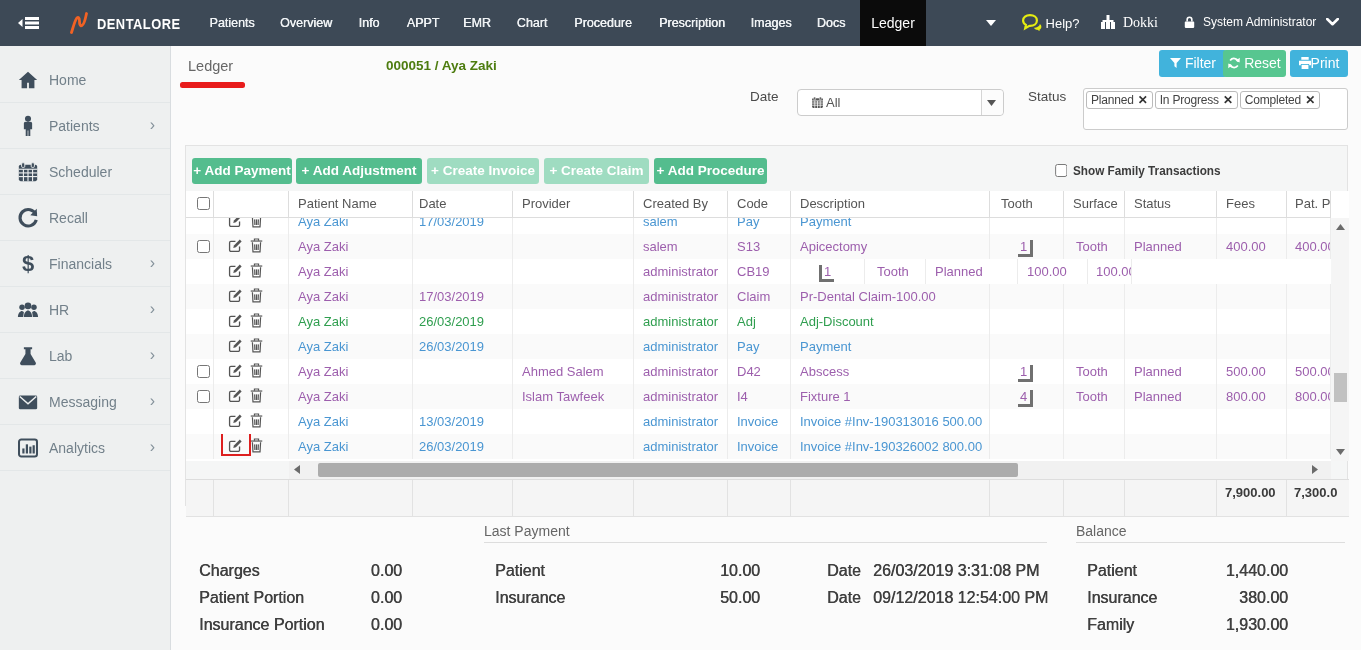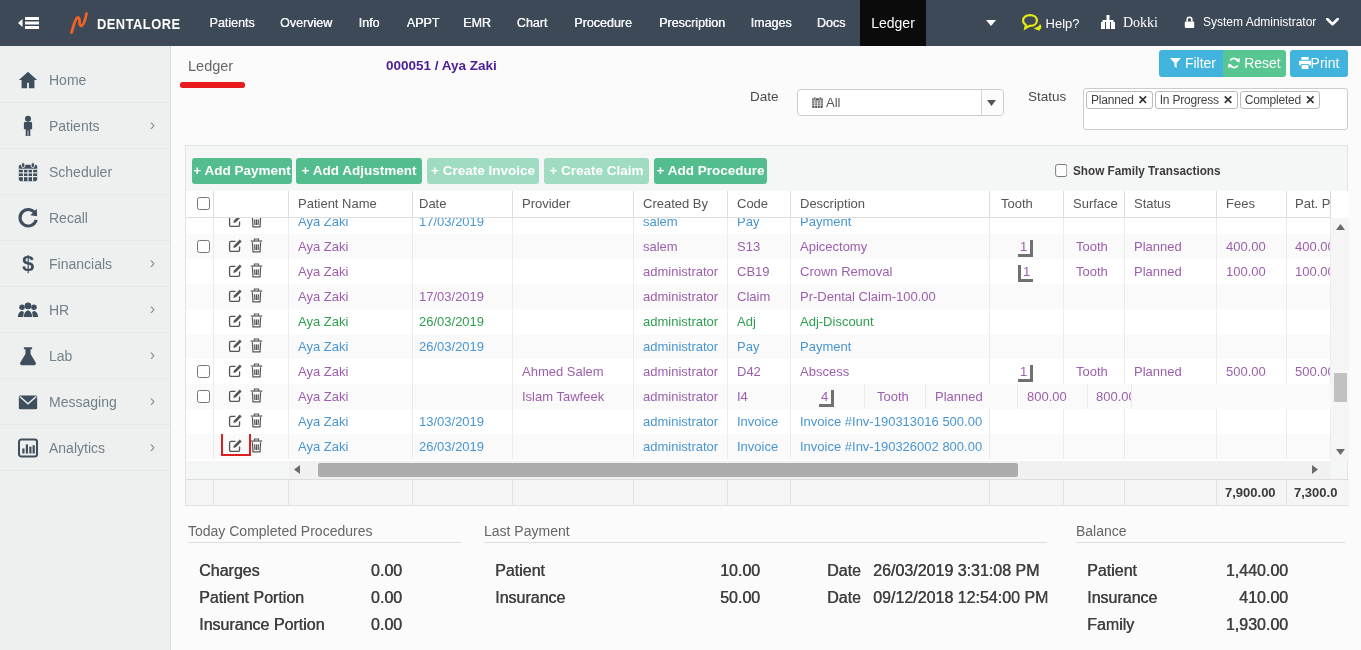--- a/index.html
+++ b/index.html
@@ -17,21 +17,21 @@
 
 #sidebar { position:absolute; left:0; top:46px; width:171px; height:604px; background:#eef0f0; border-right:1px solid #d9dde0; }
 .sbitem { position:relative; height:46px; border-bottom:1px solid #e3e7e8; }
 .sbitem .icon { position:absolute; left:17px; top:12px; width:22px; height:22px; color:#3f4e5c; }
 .sbitem .lbl { position:absolute; left:49px; top:15px; font-size:14px; color:#72808a; }
 .sbitem .chev { position:absolute; right:15px; top:13px; font-size:16px; color:#85929b; }
 
 #main { position:absolute; left:172px; top:46px; width:1189px; height:604px; background:#fbfbfb; }
 #hTitle { position:absolute; left:16px; top:12px; font-size:14.5px; color:#676767; }
 #redbar { position:absolute; left:8px; top:36px; width:65px; height:6px; background:#e81c1c; border-radius:2.5px; }
-#patientlink { position:absolute; left:214px; top:12px; font-size:13.5px; font-weight:bold; color:#4c1d95; }
+#patientlink { position:absolute; left:214px; top:12px; font-size:13.5px; font-weight:bold; color:#4d7c0f; }
 .topbtn { position:absolute; top:4px; height:27px; border-radius:3px; color:#fff; font-size:14px; text-align:center; line-height:27px; }
 
 #dateLbl { position:absolute; left:578px; top:43px; font-size:13.5px; color:#4a4a4a; }
 #dateSel { position:absolute; left:625px; top:43px; width:207px; height:27px; background:#fff; border:1px solid #ccc; border-radius:4px; font-size:13px; color:#555; }
 #statusLbl { position:absolute; left:856px; top:43px; font-size:13.5px; color:#4a4a4a; }
 #statusBox { position:absolute; left:911px; top:42px; width:265px; height:42px; background:#fff; border:1px solid #ccc; border-radius:3px; }
 .tag { display:inline-block; margin:2px 0 0 2px; padding:0 4px; height:18px; line-height:17px; border:1px solid #bbb; border-radius:3px; background:#fff; font-size:12px; color:#444; white-space:nowrap; letter-spacing:-0.2px;text-align:center; }
 .tag b { font-size:12px; color:#333; margin-left:1px; }
 
 #panel { position:absolute; left:13px; top:99px; width:1163px; height:361px; background:#f5f6f6; border:1px solid #e3e3e3; }
@@ -60,21 +60,21 @@
 .tooth { display:inline-block; line-height:13px; padding:0 3px 1px 2px; margin-top:5px; }
 .tR { border-right:3px solid #707070; border-bottom:3px solid #707070; }
 .tL { border-left:3px solid #707070; border-bottom:3px solid #707070; }
 
 #vscroll { position:absolute; left:1146px; top:72px; width:17px; height:243px; background:#f5f5f5; }
 #vscroll .thumb { position:absolute; left:2px; top:155px; width:13px; height:29px; background:#c1c1c1; }
 #hscroll { position:absolute; left:103px; top:315px; width:1042px; height:18px; background:#f1f1f1; }
 #hscroll .thumb { position:absolute; left:29px; top:2px; width:700px; height:14px; background:#acacac; border-radius:2px; }
 .sarr { position:absolute; }
 
-#totals { position:absolute; left:0; top:333px; width:1163px; height:27px; display:flex; background:#f5f5f5; border-top:1px solid #ddd; font-size:13px; font-weight:bold; color:#3b3b3b; line-height:26px; }
+#totals { position:absolute; left:0; top:333px; width:1163px; height:38px; display:flex; background:#f5f5f5; border-top:1px solid #ddd; font-size:13px; font-weight:bold; color:#3b3b3b; line-height:26px; }
 #totals .c { border-right:1px solid #e2e2e2; border-bottom:1px solid #e2e2e2; }
 #totals .c12 { width:62px; border-right:none; padding-left:3px; }
 
 .sumcol { position:absolute; font-size:13px; color:#4a4a4a; }
 .sumtitle { font-size:14px; color:#666; padding-bottom:3px; border-bottom:1px solid #ddd; }
 .sumrow { position:absolute; font-size:16px; color:#404040; text-shadow:0.45px 0 0 #404040; }
 </style></head>
 <body>
 <div id="nav">
   <svg class="burger" width="22" height="12" viewBox="0 0 22 12" style="left:18px;top:17px;">
@@ -340,21 +340,20 @@
                   <line x1="5" y1="6.8" x2="5.3" y2="12.8"></line>
                   <line x1="7" y1="6.8" x2="7" y2="12.8"></line>
                   <line x1="9" y1="6.8" x2="8.7" y2="12.8"></line>
                 </g>
               </svg></div>
             <div class="c c2">Aya Zaki</div>
             <div class="c c3"></div>
             <div class="c c4"></div>
             <div class="c c5">administrator</div>
             <div class="c c6">CB19</div>
-            <div class="c c7">Crown Removal</div>
             <div class="c c8"><span class="tooth tL">1</span></div>
             <div class="c c9">Tooth</div>
             <div class="c c10">Planned</div>
             <div class="c c11">100.00</div>
             <div class="c c12">100.00</div>
           </div>
 <div class="trow alt pu">
             <div class="c c0"></div>
             <div class="c c1"><svg class="icn e" width="14" height="14" viewBox="0 0 16 16">
                 <path fill="none" stroke="#555" stroke-width="1.5" d="M13.2 8.6 V12.7 a1.5 1.5 0 0 1 -1.5 1.5 H3.3 a1.5 1.5 0 0 1 -1.5 -1.5 V4.3 a1.5 1.5 0 0 1 1.5 -1.5 h5.2"></path>
@@ -475,20 +474,21 @@
                   <line x1="5" y1="6.8" x2="5.3" y2="12.8"></line>
                   <line x1="7" y1="6.8" x2="7" y2="12.8"></line>
                   <line x1="9" y1="6.8" x2="8.7" y2="12.8"></line>
                 </g>
               </svg></div>
             <div class="c c2">Aya Zaki</div>
             <div class="c c3"></div>
             <div class="c c4">Islam Tawfeek</div>
             <div class="c c5">administrator</div>
             <div class="c c6">I4</div>
+            <div class="c c7">Fixture 1</div>
             <div class="c c8"><span class="tooth tR">4</span></div>
             <div class="c c9">Tooth</div>
             <div class="c c10">Planned</div>
             <div class="c c11">800.00</div>
             <div class="c c12">800.00</div>
           </div>
 <div class="trow bl">
             <div class="c c0"></div>
             <div class="c c1"><svg class="icn e" width="14" height="14" viewBox="0 0 16 16">
                 <path fill="none" stroke="#555" stroke-width="1.5" d="M13.2 8.6 V12.7 a1.5 1.5 0 0 1 -1.5 1.5 H3.3 a1.5 1.5 0 0 1 -1.5 -1.5 V4.3 a1.5 1.5 0 0 1 1.5 -1.5 h5.2"></path>
@@ -571,23 +571,20 @@
         <div class="c c5"></div>
         <div class="c c6"></div>
         <div class="c c7"></div>
       <div class="c c8"></div>
         <div class="c c9"></div>
         <div class="c c10"></div>
       <div class="c c11" style="padding-left:8px;">7,900.00</div>
       <div class="c c12" style="padding-left:7px;">7,300.0</div>
     </div>
   </div>
-  <div class="sumcol" style="left:16px;top:477px;width:273px;">
-      <div class="sumtitle">Today Completed Procedures</div>
-    </div>
   <div class="sumrow" style="left:27px;top:516px;">Charges</div>
   <div class="sumrow" style="left:27px;top:543px;">Patient Portion</div>
   <div class="sumrow" style="left:27px;top:570px;">Insurance Portion</div>
   <div class="sumrow" style="left:130px;top:516px;width:100px;text-align:right;">0.00</div>
   <div class="sumrow" style="left:130px;top:543px;width:100px;text-align:right;">0.00</div>
   <div class="sumrow" style="left:130px;top:570px;width:100px;text-align:right;">0.00</div>
   <div class="sumcol" style="left:312px;top:477px;width:563px;">
       <div class="sumtitle">Last Payment</div>
     </div>
   <div class="sumrow" style="left:323px;top:516px;">Patient</div>
@@ -598,15 +595,15 @@
   <div class="sumrow" style="left:655px;top:543px;">Date</div>
   <div class="sumrow" style="left:701px;top:516px;">26/03/2019 3:31:08 PM</div>
   <div class="sumrow" style="left:701px;top:543px;">09/12/2018 12:54:00 PM</div>
   <div class="sumcol" style="left:904px;top:477px;width:269px;">
       <div class="sumtitle">Balance</div>
     </div>
   <div class="sumrow" style="left:915px;top:516px;">Patient</div>
   <div class="sumrow" style="left:915px;top:543px;">Insurance</div>
   <div class="sumrow" style="left:915px;top:570px;">Family</div>
   <div class="sumrow" style="left:1016px;top:516px;width:100px;text-align:right;">1,440.00</div>
-  <div class="sumrow" style="left:1016px;top:543px;width:100px;text-align:right;">410.00</div>
+  <div class="sumrow" style="left:1016px;top:543px;width:100px;text-align:right;">380.00</div>
   <div class="sumrow" style="left:1016px;top:570px;width:100px;text-align:right;">1,930.00</div>
 </div>
 
 </body></html>

